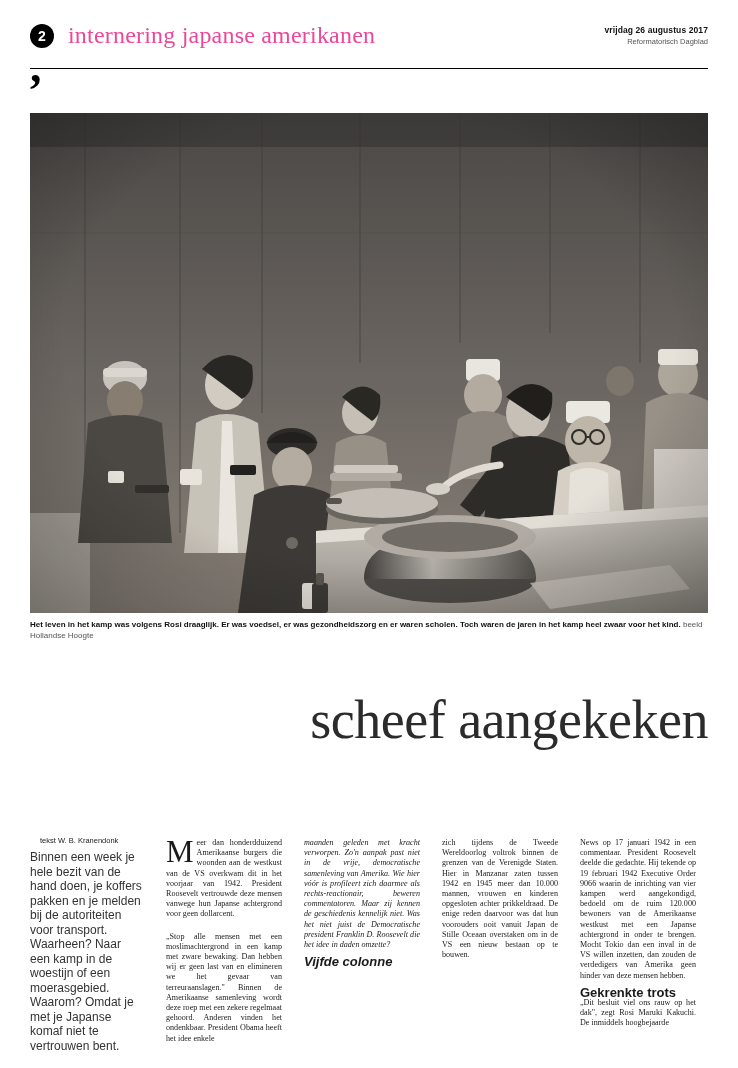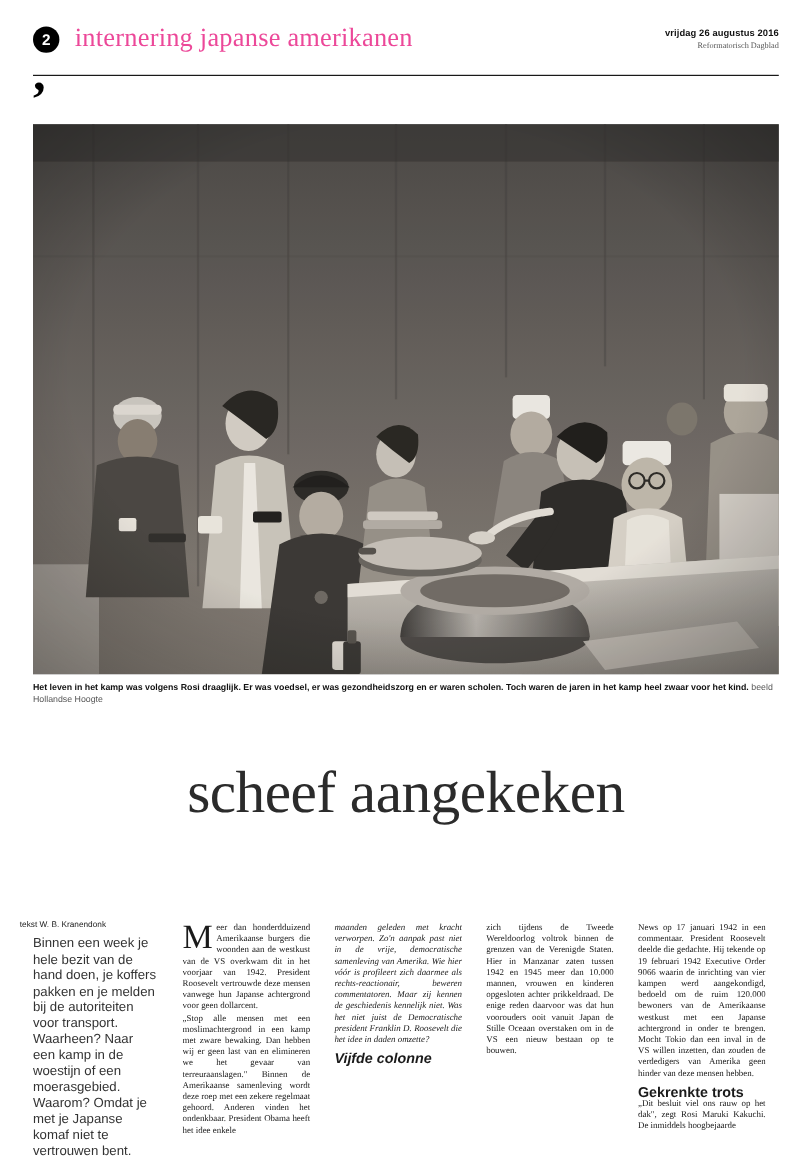--- a/index.html
+++ b/index.html
@@ -72,21 +72,21 @@
   .masthead-date {
     font-size: 8.5px;
     font-weight: bold;
     color: #111;
     letter-spacing: 0.1px;
   }
   .masthead-paper {
     font-size: 7.5px;
     color: #555;
     margin-top: 2px;
-    font-family: Liberation Serif, serif;
+    font-family: Liberation Sans, sans-serif;
   }
   .rule-top {
     position: absolute;
     left: 30px;
     top: 68px;
     width: 678px;
     height: 1px;
     background: #000;
   }
 
@@ -125,26 +125,26 @@
     top: 655px;
     width: 678px;
     text-align: center;
     font-family: "Liberation Serif", serif;
     font-size: 54px;
     line-height: 58px;
     color: #2b2b2b;
     font-weight: normal;
     letter-spacing: -0.5px;
   }
-  .headline .l2 { display: block; }
+  .headline .l2 { display: block; text-align: right; }
 
   
   .byline {
     position: absolute;
-    left: 18px;
+    left: 40px;
     top: 836px;
     font-family: "Liberation Sans", sans-serif;
     font-size: 7.5px;
     color: #222;
   }
   .standfirst {
     position: absolute;
     left: 30px;
     top: 850px;
     width: 112px;
@@ -160,21 +160,21 @@
     width: 116px;
     font-family: "Liberation Serif", serif;
     font-size: 8.1px;
     line-height: 10.2px;
     text-align: justify;
     color: #1a1a1a;
     height: 214px;
     overflow: hidden;
   }
   .col p { margin: 0 0 0 0; }
-  .col p + p { margin-top: 1px; }
+  .col p + p { margin-top: 12px; }
   .col2 { left: 166px; }
   .col3 { left: 304px; font-style: italic; }
   .col4 { left: 442px; }
   .col5 { left: 580px; }
 
   .dropcap {
     float: left;
     font-family: "Liberation Serif", serif;
     font-size: 31px;
     line-height: 25px;
@@ -193,21 +193,21 @@
 </head>
 <body>
 
 <div class="page">
 
   <div class="masthead">
     <div class="page-badge">2</div>
     <div class="comma-mark">,</div>
     <div class="section-title">internering japanse amerikanen</div>
     <div class="masthead-right">
-      <div class="masthead-date">vrijdag 26 augustus 2016</div>
+      <div class="masthead-date">vrijdag 26 augustus 2017</div>
       <div class="masthead-paper">Reformatorisch Dagblad</div>
     </div>
   </div>
   <div class="rule-top"></div>
 
   <div class="photo-wrap">
     <svg class="photo-svg" viewBox="0 0 678 500" preserveAspectRatio="none">
       <defs>
         <linearGradient id="wallg" x1="0" y1="0" x2="0" y2="1">
           <stop offset="0%" stop-color="#4a4744"></stop>

